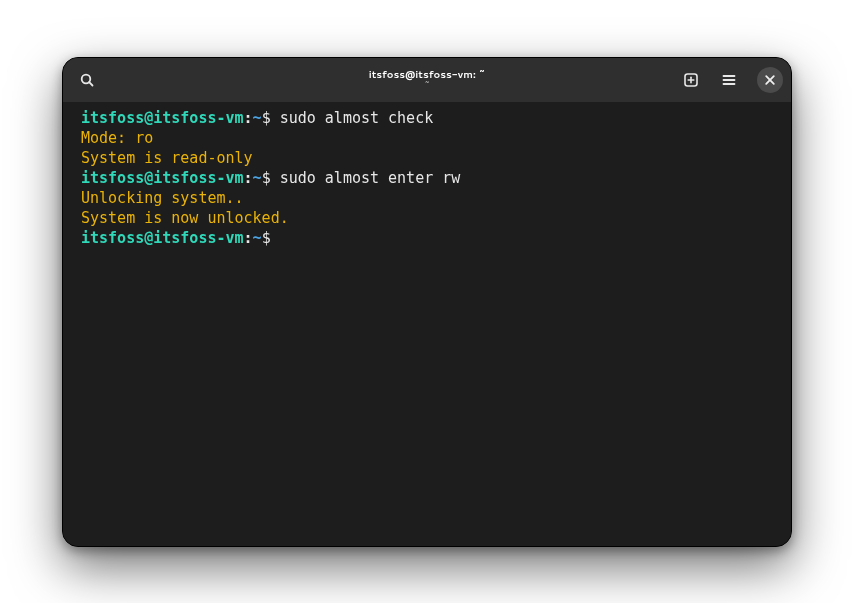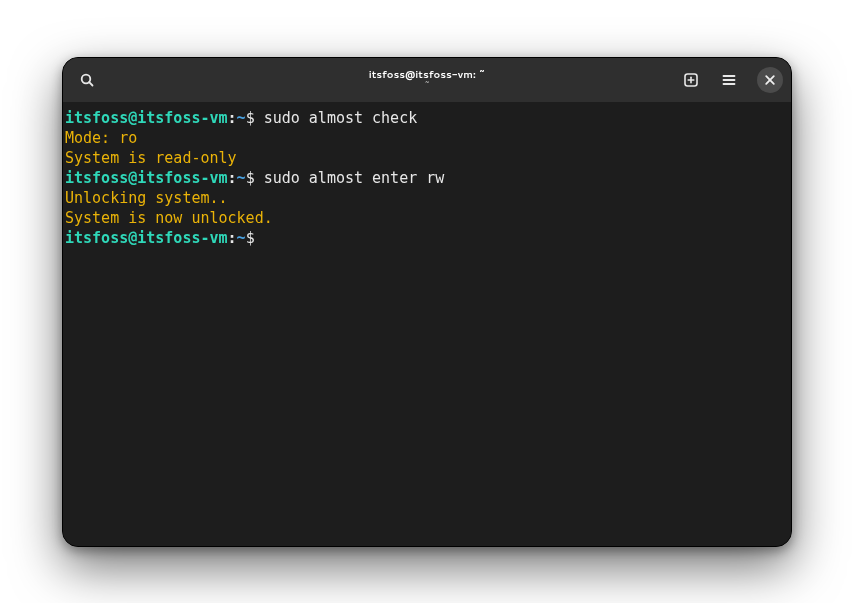--- a/index.html
+++ b/index.html
@@ -77,21 +77,21 @@
     display: flex;
     align-items: center;
     justify-content: center;
     color: #eeeeee;
     margin-left: 6px;
     cursor: pointer;
   }
   .terminal {
     flex: 1;
     background: #1d1d1d;
-    padding: 6px 10px 10px 2px;
+    padding: 6px 10px 10px 18px;
     font-family: "DejaVu Sans Mono", "Menlo", "Consolas", monospace;
     font-size: 15px;
     line-height: 20px;
     color: #e7e7e7;
     white-space: pre;
     overflow: hidden;
   }
   .prompt-user { color: #2fd8b9; font-weight: 700; }
   .prompt-colon { color: #e7e7e7; font-weight: 700; }
   .prompt-path { color: #4ba3e2; font-weight: 700; }

